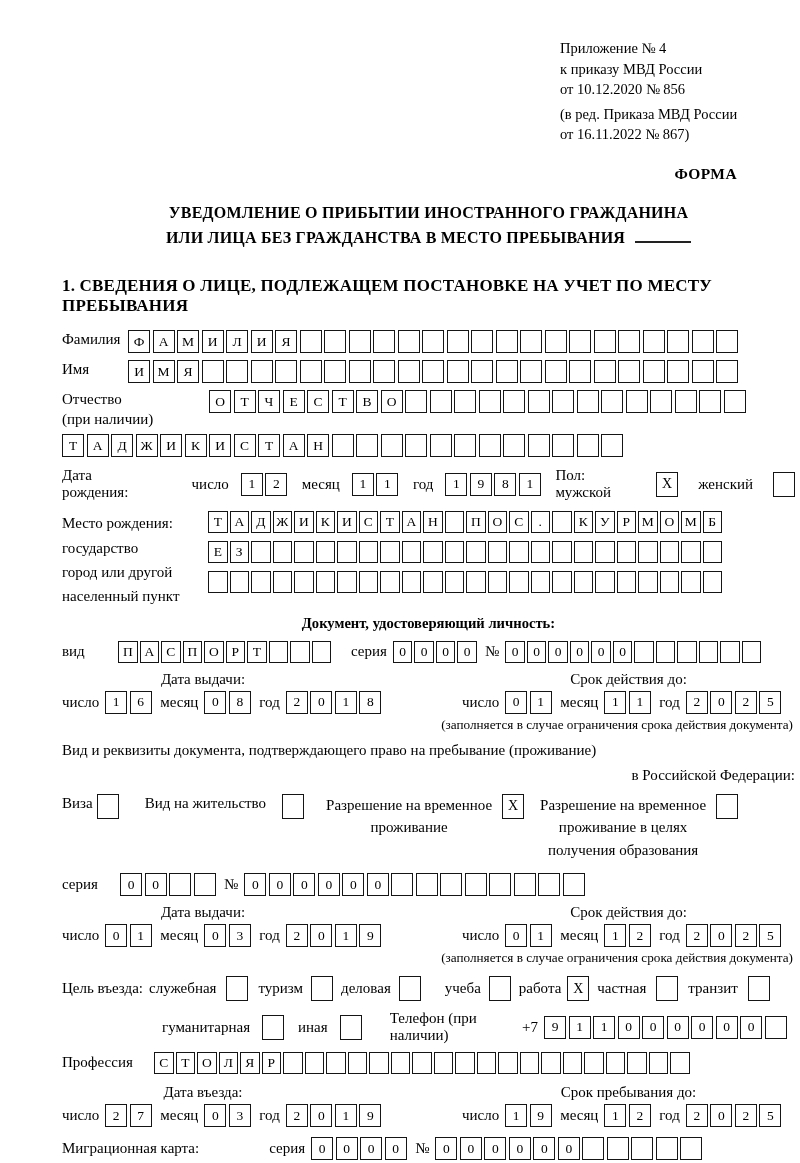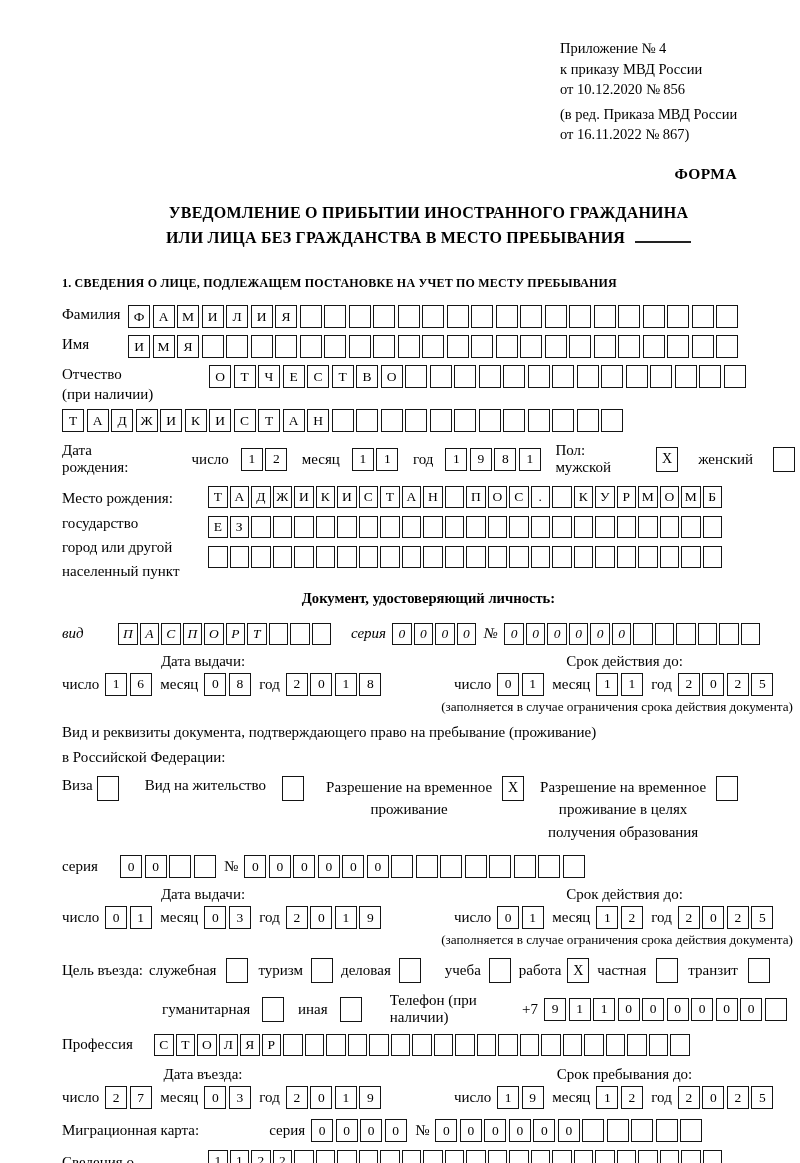--- a/index.html
+++ b/index.html
@@ -7,38 +7,38 @@
     width:800px;height:1163px;box-sizing:border-box;
     padding:38px 5px 10px 62px;
     font-family:"Liberation Serif","DejaVu Serif",serif;
     color:#000;overflow:hidden;background:#fff;
   }
   .appendix{margin-left:498px;font-size:14.5px;line-height:1.42;}
   .appendix .gap{height:4px;}
   .forma{text-align:right;padding-right:58px;font-weight:bold;font-size:15.5px;margin-top:20px;letter-spacing:.4px;}
   .title{text-align:center;font-weight:bold;font-size:16px;line-height:1.55;margin-top:18px;letter-spacing:.2px;}
   .blank-line{display:inline-block;width:56px;border-bottom:2px solid #222;height:14px;margin-left:10px;}
-  .sec-heading{font-weight:bold;font-size:12px;margin-top:26px;letter-spacing:.2px;}
+  .sec-heading{font-weight:bold;font-size:17px;margin-top:26px;letter-spacing:.2px;}
   .row{display:flex;align-items:flex-start;margin-top:6px;}
   .lbl{font-size:15px;line-height:1.3;flex-shrink:0;}
   .cells{display:flex;flex-wrap:nowrap;}
   .cell{
     width:20px;height:21px;border:1.6px solid #151515;margin-right:2.5px;
     display:flex;align-items:center;justify-content:center;
     font-size:13.5px;flex-shrink:0;background:#fff;
   }
   .sm .cell{width:17.5px;height:20px;margin-right:2px;}
   .box{
     display:inline-flex;width:20px;height:23px;border:1.6px solid #151515;
     align-items:center;justify-content:center;font-size:14px;vertical-align:middle;
     flex-shrink:0;background:#fff;
   }
   .inline{display:flex;align-items:center;font-size:15px;flex-wrap:nowrap;}
   .inline .cells{margin:0 6px;}
-  .dates{display:flex;margin-top:8px;}
+  .dates{display:flex;margin-top:8px;gap:8px;}
   .dates .half-l{width:392px;}
   .dates .half-r{flex:1;}
   .dates .dhead{text-align:center;font-size:15px;margin-bottom:3px;}
   .note-r{text-align:right;font-size:13.2px;margin-top:3px;padding-right:2px;}
   .opt-stack{text-align:center;font-size:15px;line-height:1.5;}
   .center-bold{text-align:center;font-weight:bold;font-size:14.6px;margin-top:10px;}
 </style>
 </head>
 <body>
 
@@ -293,21 +293,21 @@
           <span class="cell"></span>
           <span class="cell"></span>
           <span class="cell"></span>
           <span class="cell"></span>
         </div>
     </div>
   </div>
 
   <div class="center-bold" style="margin-top:6px;">Документ, удостоверяющий личность:</div>
 
-  <div class="inline" style="margin-top:16px;font-style:italic;">
+  <div class="inline" style="margin-top:9px;">
     <span style="width:50px;">вид</span>
     <span class="cells sm">
         <span class="cell">П</span>
         <span class="cell">А</span>
         <span class="cell">С</span>
         <span class="cell">П</span>
         <span class="cell">О</span>
         <span class="cell">Р</span>
         <span class="cell">Т</span>
         <span class="cell"></span>
@@ -380,21 +380,21 @@
             <span class="cell">0</span>
             <span class="cell">2</span>
             <span class="cell">5</span>
           </span>
       </div>
     </div>
   </div>
   <div class="note-r">(заполняется в случае ограничения срока действия документа)</div>
 
   <div class="lbl" style="margin-top:8px;">Вид и реквизиты документа, подтверждающего право на пребывание (проживание)</div>
-  <div class="lbl" style="margin-top:6px;">в Российской Федерации:</div>
+  <div class="lbl" style="margin-top:6px;text-align:right;">в Российской Федерации:</div>
 
   <div class="row" style="margin-top:8px;align-items:flex-start;">
     <span class="lbl">Виза</span>
     <span class="box" style="margin-left:4px;"></span>
     <span class="lbl" style="margin-left:26px;">Вид на жительство</span>
     <span class="box" style="margin-left:16px;"></span>
     <span class="opt-stack" style="margin-left:22px;">
       <div>Разрешение на временное</div>
       <div>проживание</div>
     </span>

